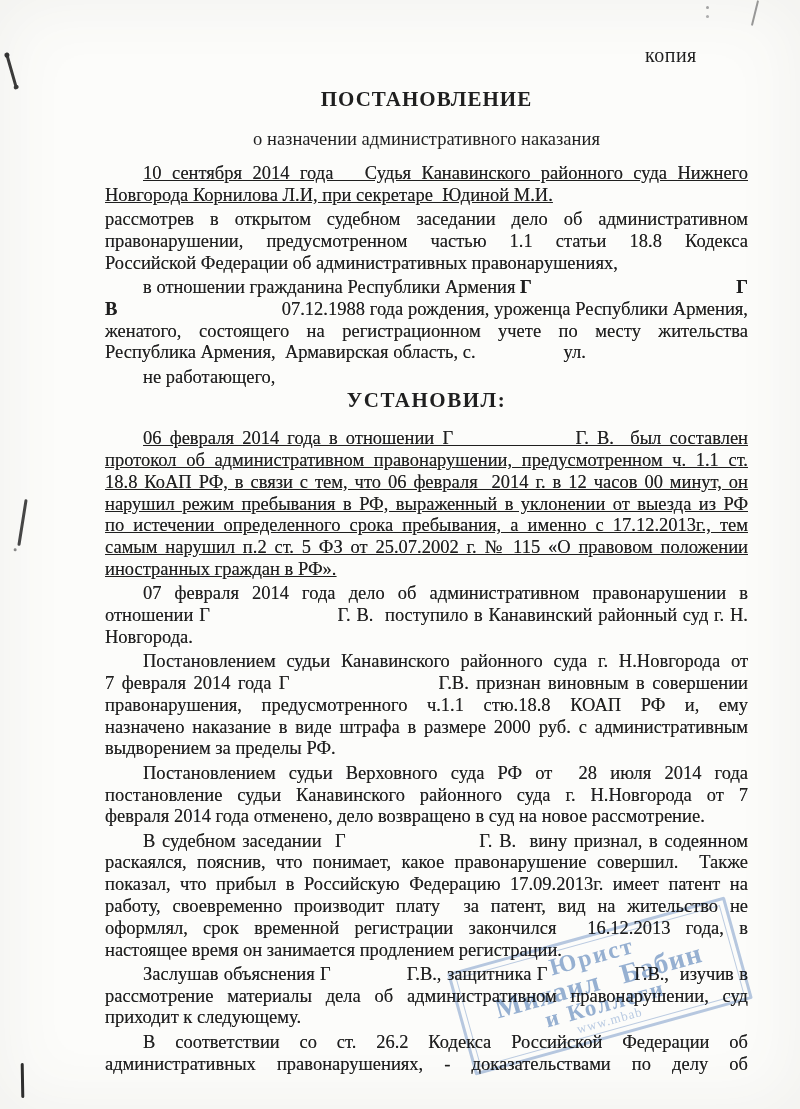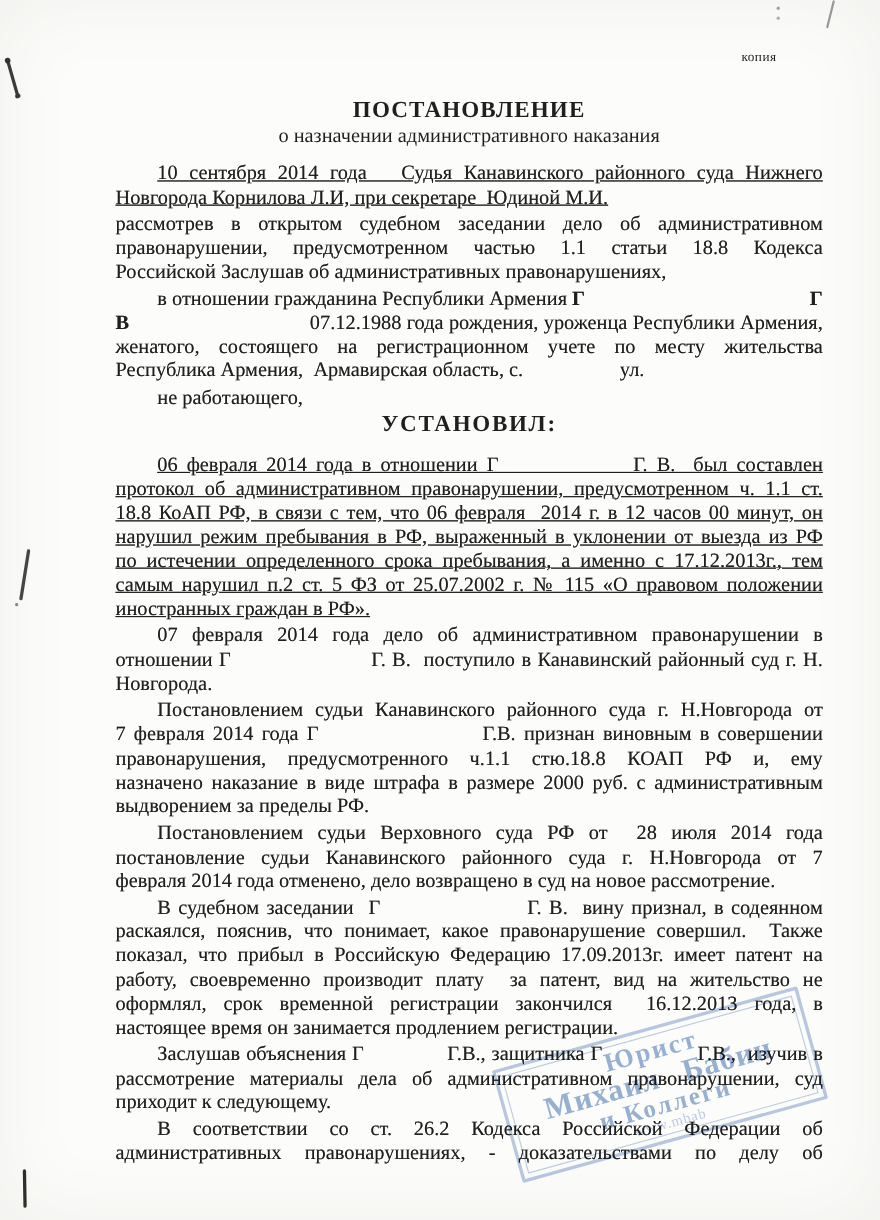--- a/index.html
+++ b/index.html
@@ -5,23 +5,23 @@
   html,body{margin:0;padding:0;background:#fcfcfa;}
   .page{
     position:relative;width:800px;height:1109px;overflow:hidden;
     background:#fcfcfa;color:#1f1f1f;
     font-family:"Liberation Serif","DejaVu Serif",serif;
   }
   .page::after{
     content:"";position:absolute;inset:0;pointer-events:none;
     box-shadow:inset 0 0 70px rgba(90,88,75,0.07);
   }
-  .copy-label{position:absolute;left:674px;top:44px;font-size:12px;letter-spacing:0.5px;}
+  .copy-label{position:absolute;left:645px;top:44px;font-size:20px;letter-spacing:0.5px;}
   .doc-title{
-    margin:86px 52px 1px 105px;text-align:center;font-weight:bold;
+    margin:86px 52px 16px 105px;text-align:center;font-weight:bold;
     font-size:21px;line-height:26px;letter-spacing:1px;
   }
   .doc-subtitle{
     margin:0 52px 0 105px;text-align:center;font-weight:normal;
     font-size:18.5px;line-height:22px;
   }
   .textcol{margin:13px 52px 0 105px;font-size:18.5px;}
   #bodytext{margin-top:16px;}
   .section-heading{
     margin:2px 52px 0 105px;text-align:center;font-weight:bold;
@@ -75,21 +75,21 @@
   <div class="doc-subtitle">о назначении административного наказания</div>
 
   <div class="textcol" id="intro">
       <div class="para">
         <div class="line indent">10 сентября 2014 года &nbsp; Судья Канавинского районного суда Нижнего</div>
         <div class="line left">Новгорода Корнилова Л.И, при секретаре &nbsp;Юдиной М.И.</div>
       </div>
       <div class="para">
         <div class="line">рассмотрев в открытом судебном заседании дело об административном</div>
         <div class="line">правонарушении, предусмотренном частью 1.1 статьи 18.8 Кодекса</div>
-        <div class="line left">Российской Заслушав об административных правонарушениях,</div>
+        <div class="line left">Российской Федерации об административных правонарушениях,</div>
       </div>
       <div class="para">
         <div class="line indent">в отношении гражданина Республики Армения <b>Г</b>&nbsp;&nbsp;&nbsp;&nbsp;&nbsp;&nbsp;&nbsp;&nbsp;&nbsp;&nbsp;&nbsp;&nbsp;&nbsp;&nbsp;&nbsp;&nbsp;&nbsp;&nbsp;&nbsp;&nbsp;&nbsp;&nbsp;&nbsp;&nbsp;&nbsp;&nbsp;&nbsp;&nbsp;&nbsp;&nbsp;&nbsp;&nbsp;&nbsp;&nbsp;&nbsp;&nbsp;&nbsp;&nbsp;&nbsp;&nbsp;&nbsp;&nbsp;&nbsp;&nbsp;<b>Г</b></div>
         <div class="line"><b>В</b>&nbsp;&nbsp;&nbsp;&nbsp;&nbsp;&nbsp;&nbsp;&nbsp;&nbsp;&nbsp;&nbsp;&nbsp;&nbsp;&nbsp;&nbsp;&nbsp;&nbsp;&nbsp;&nbsp;&nbsp;&nbsp;&nbsp;&nbsp;&nbsp;&nbsp;&nbsp;&nbsp;&nbsp;&nbsp;&nbsp;&nbsp;&nbsp;&nbsp;&nbsp;07.12.1988 года рождения, уроженца Республики Армения,</div>
         <div class="line">женатого, состоящего на регистрационном учете по месту жительства</div>
         <div class="line left">Республика Армения, &nbsp;Армавирская область, с.&nbsp;&nbsp;&nbsp;&nbsp;&nbsp;&nbsp;&nbsp;&nbsp;&nbsp;&nbsp;&nbsp;&nbsp;&nbsp;&nbsp;&nbsp;&nbsp;&nbsp;&nbsp;&nbsp;ул.</div>
       </div>
       <div class="para">
         <div class="line left indent">не работающего,</div>
       </div>

